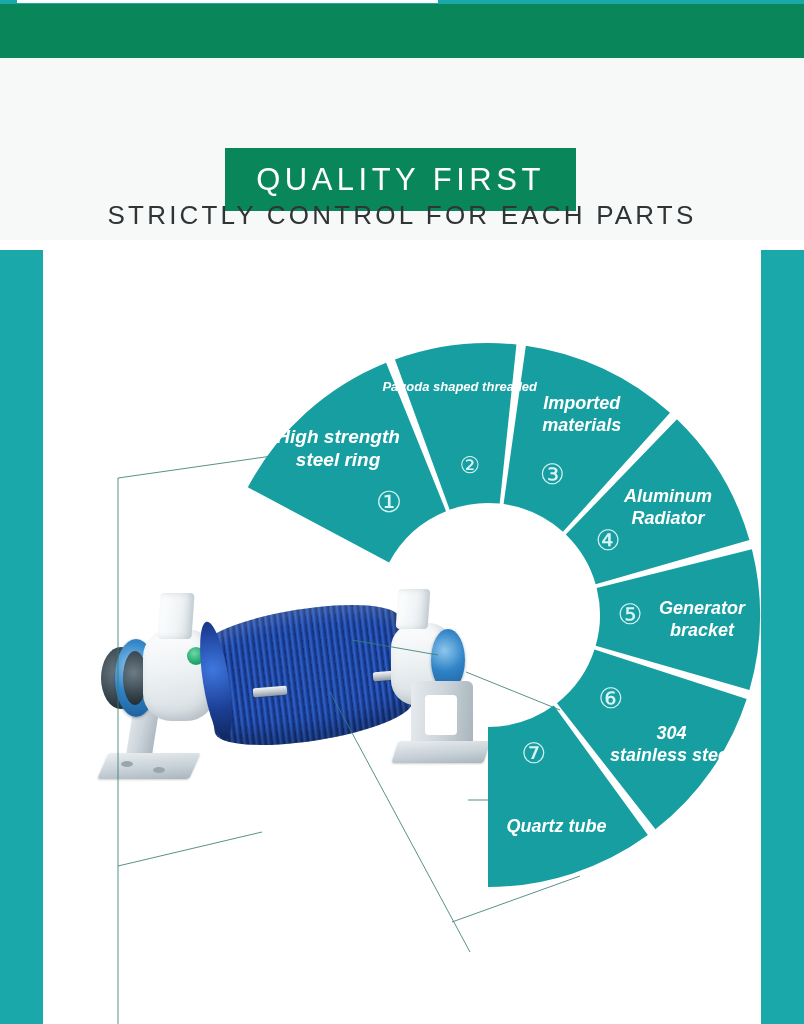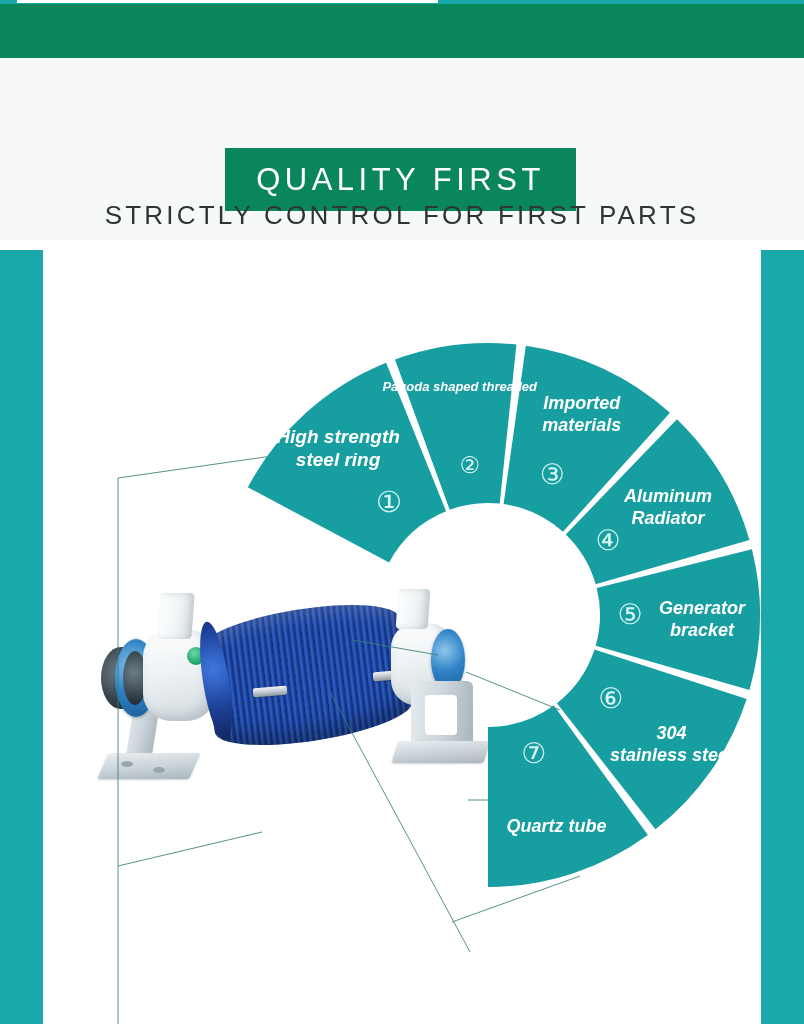--- a/index.html
+++ b/index.html
@@ -171,21 +171,21 @@
 <div id="page">
 
   <div class="top-accent-line"></div>
   <div class="top-accent-gap"></div>
   <div class="green-band"></div>
 
   <div class="header-area">
     <div class="title-plate">
       <span>QUALITY FIRST</span>
     </div>
-    <div class="subtitle">STRICTLY CONTROL FOR FIRST PARTS</div>
+    <div class="subtitle">STRICTLY CONTROL FOR EACH PARTS</div>
   </div>
 
   <div class="body-area"></div>
   <div class="side-bar left"></div>
   <div class="side-bar right"></div>
 
   <div id="product">
 
     <div class="pp bracket-post" style="left:38px; top:72px; width:26px; height:108px; transform:skewX(-9deg); border-radius:4px;"></div>
     <div class="pp bracket-base" style="left:8px; top:168px; width:92px; height:26px; transform:skewX(-24deg);"></div>

